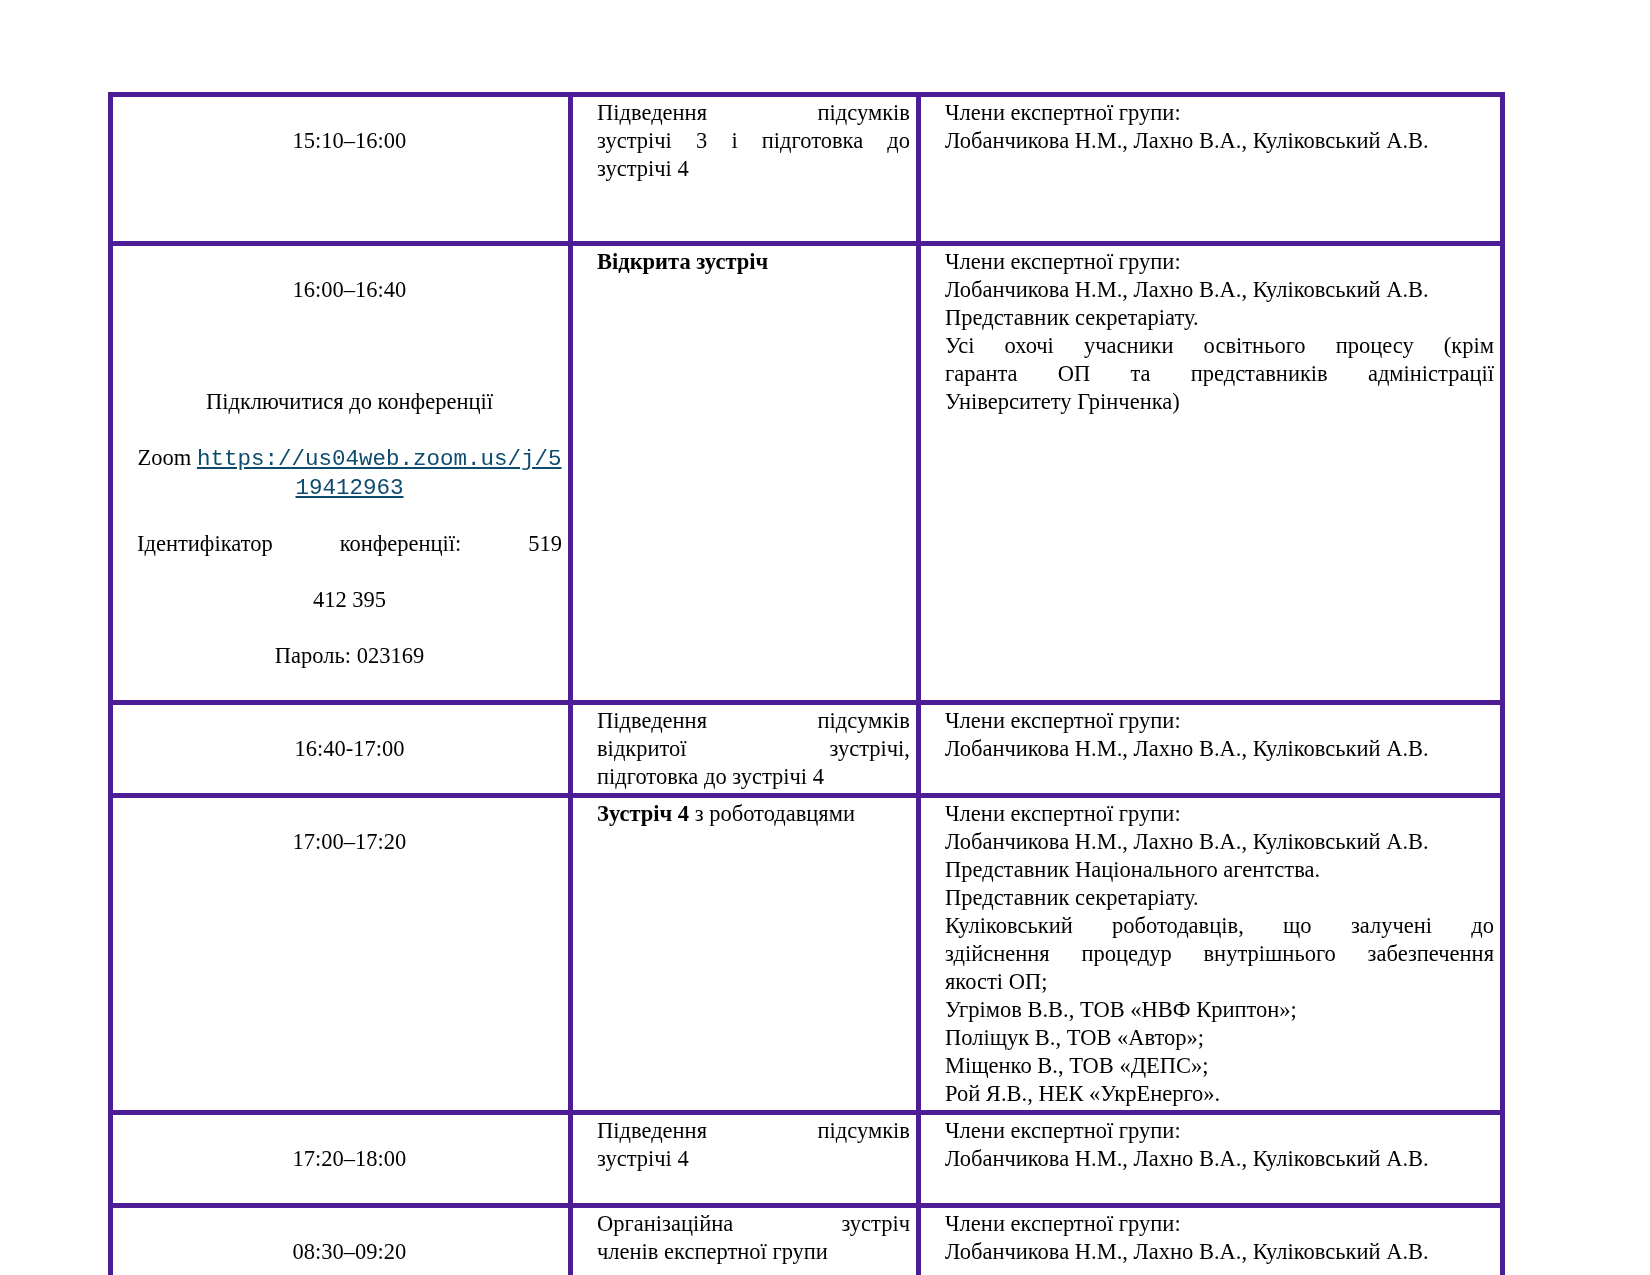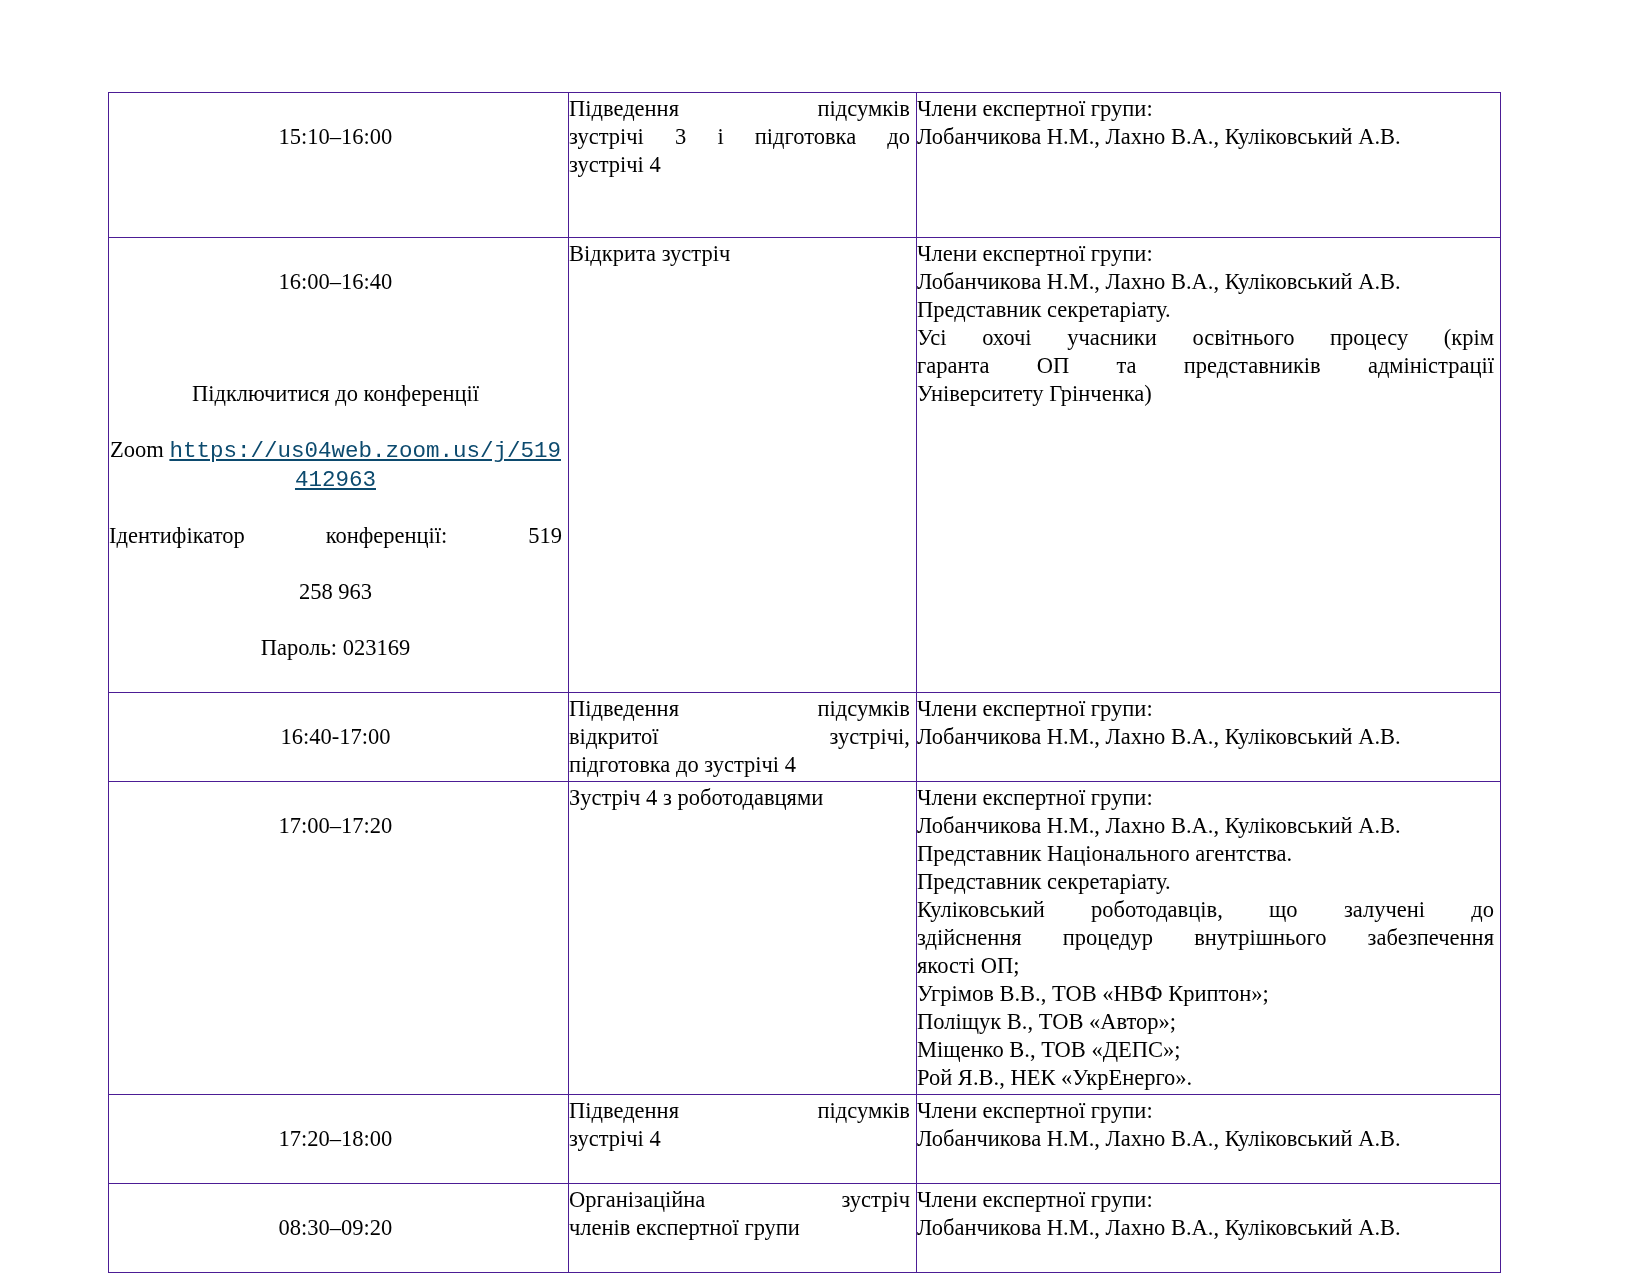--- a/index.html
+++ b/index.html
@@ -22,23 +22,23 @@
     padding: 92px 150px 0 108px;
   }
   table.schedule {
     width: 1392px;
     border-collapse: collapse;
     table-layout: fixed;
     font-size: 22.5px;
     line-height: 1.245;
   }
   table.schedule td {
-    border: 1px solid #4c1d95;
+    border: 5px solid #4c1d95;
     vertical-align: top;
-    padding: 2px 6px 2px 0;
+    padding: 2px 6px 2px 24px;
     box-sizing: border-box;
   }
   col.c-time  { width: 460px; }
   col.c-act   { width: 348px; }
   col.c-part  { width: 584px; }
 
   td.time {
     text-align: left;
     white-space: pre-line;
   }
@@ -50,21 +50,21 @@
   td.participants {
     text-align: justify;
     text-align-last: left;
     margin-left: 16px;
   }
   td.day-divider {
     text-align: center;
     padding-top: 1px;
     padding-bottom: 1px;
   }
-  .b { font-weight: normal; }
+  .b { font-weight: bold; }
   .i { font-style: italic; }
   .lnk {
     color: #0c4a6e;
     text-decoration: underline;
     word-break: break-all;
     font-family: Liberation Mono, monospace;
   }
   .ln { display: block; text-align: center; }
   .ln.just {
     text-align: justify;
@@ -100,21 +100,21 @@
         </td>
       </tr>
 
       <tr>
         <td class="time">
           <span class="ln">16:00–16:40</span>
           <span class="gap"></span>
           <span class="ln">Підключитися до конференції</span>
           <span class="ln"><span>Zoom </span><span class="lnk">https://us04web.zoom.us/j/519412963</span></span>
           <span class="ln just"><span>Ідентифікатор</span> <span>конференції: 519</span></span>
-          <span class="ln">258 963</span>
+          <span class="ln">412 395</span>
           <span class="ln">Пароль: 023169</span>
         </td>
         <td class="activity">
           <span class="ln b">Відкрита зустріч</span>
         </td>
         <td class="participants">
           <span class="ln">Члени експертної групи:</span>
           <span class="ln">Лобанчикова Н.М., Лахно В.А., Куліковський А.В.</span>
           <span class="ln">Представник секретаріату.</span>
           <span class="ln just">Усі охочі учасники освітнього процесу (крім</span>

